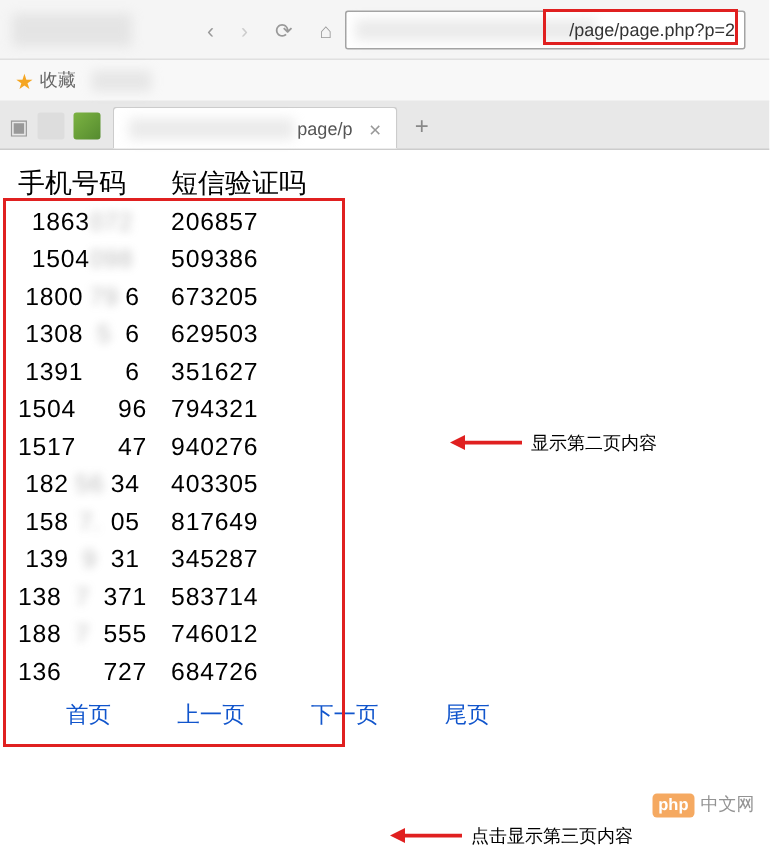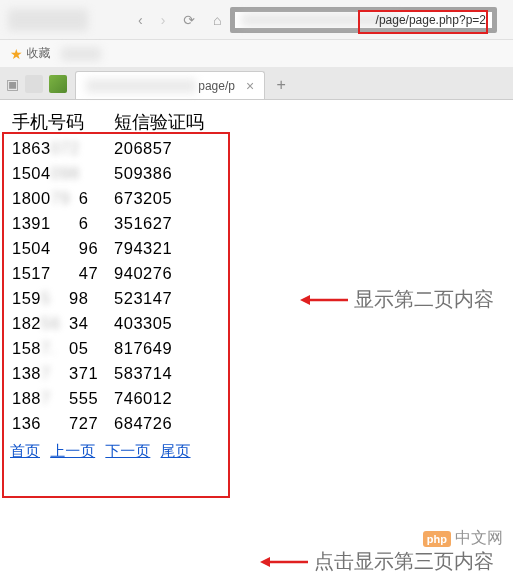--- a/index.html
+++ b/index.html
@@ -1,54 +1,54 @@
 <!DOCTYPE html>
 <html><head>
   <meta charset="utf-8">
   <style>
     * { margin: 0; padding: 0; box-sizing: border-box; }
     body { font-family: "Microsoft YaHei", Arial, sans-serif; font-size: 14px; background: #fff; width: 513px; height: 578px; overflow: hidden; position: relative; }
     
     .browser-top { height: 40px; background: #f5f5f5; border-bottom: 1px solid #e0e0e0; display: flex; align-items: center; padding: 0 8px; position: relative; }
     .nav-icons { display: flex; gap: 18px; margin-left: 50px; align-items: center; }
     
-    .url-bar { flex: 1; height: 26px; background: #fff; border: 5px solid #a3a3a3; border-radius: 2px; margin-left: 8px; margin-right: 8px; display: flex; align-items: center; padding: 0 6px; font-size: 12px; color: #555; position: relative; }
+    .url-bar { flex: 1; height: 26px; background: #fff; border: 1px solid #a3a3a3; border-radius: 2px; margin-left: 8px; margin-right: 8px; display: flex; align-items: center; padding: 0 6px; font-size: 12px; color: #555; position: relative; }
     .url-visible { position: absolute; right: 6px; color: #333; }
     .url-highlight { position: absolute; right: 4px; top: -2px; width: 130px; height: 24px; border: 2px solid #e02020; pointer-events: none; }
     
     .bookmark-bar { height: 28px; background: #f8f8f8; border-bottom: 1px solid #e8e8e8; display: flex; align-items: center; padding: 0 10px; font-size: 12px; color: #666; }
     .star-icon { color: #f5a623; margin-right: 4px; font-size: 14px; }
     
     .tab-bar { height: 32px; background: #e8e8e8; display: flex; align-items: flex-end; padding: 0 6px; border-bottom: 1px solid #ccc; }
     .side-icons { display: flex; gap: 6px; align-items: center; padding-bottom: 6px; margin-right: 8px; }
     .side-icon { width: 18px; height: 18px; background: #ddd; border-radius: 2px; }
     .side-icon.green { background: linear-gradient(135deg, #7cb342, #558b2f); }
     .tab { height: 28px; background: #fff; border: 1px solid #ccc; border-bottom: none; border-radius: 3px 3px 0 0; display: flex; align-items: center; padding: 0 10px; font-size: 12px; color: #555; min-width: 190px; position: relative; margin-top: 36px; }
     .tab-close { margin-left: auto; color: #999; cursor: pointer; font-size: 14px; }
     .new-tab { width: 24px; height: 24px; display: flex; align-items: center; justify-content: center; color: #888; font-size: 16px; margin-left: 4px; margin-bottom: 2px; cursor: pointer; }
     
     .content { padding: 8px 4px; position: relative; }
     
     .data-table { border-collapse: collapse; font-size: 16px; }
     .data-table th { text-align: left; font-weight: normal; padding: 2px 8px; font-size: 18px; }
     .data-table td { padding: 3px 8px; font-size: 16.5px; letter-spacing: 0.5px; }
-    .phone-col { position: relative; }
+    .phone-col { position: relative; text-align: center; }
     
     .table-highlight { position: absolute; left: 2px; top: 32px; width: 228px; height: 366px; border: 2px solid #e02020; pointer-events: none; }
     
     .pagination { margin-top: 6px; padding-left: 6px; font-size: 15px; }
-    .pagination a { color: #1155cc; text-decoration: underline; margin-right: 6px; cursor: pointer; }
+    .pagination a { color: #1155cc; margin-right: 6px; cursor: pointer; margin-left: 34px; }
     
-    .annotation { position: absolute; color: #737373; font-size: 20px; font-weight: 500; display: flex; align-items: center; }
+    .annotation { position: absolute; color: #000000; font-size: 12px; font-weight: 500; display: flex; align-items: center; }
     .annotation-1 { left: 300px; top: 286px; }
     .annotation-2 { left: 260px; top: 548px; }
     .arrow-svg { width: 48px; height: 18px; margin-right: 6px; }
     
     .watermark { position: absolute; right: 10px; top: 528px; display: flex; align-items: center; opacity: 0.9; padding-left: 41px; }
-    .wm-text { font-size: 16px; color: #888; margin-left: 4px; }
+    .wm-text { font-size: 12px; color: #888; margin-left: 4px; }
     .wm-logo { font-size: 11px; color: #fff; background: #f5a050; padding: 2px 4px; border-radius: 3px; font-weight: bold; }
     
     .blur-box { filter: blur(4px); opacity: 0.4; background: #ccc; display: inline-block; }
   </style>
 </head>
 <body>
 
 <div class="browser-top">
   <div class="blur-box" style="width:80px;height:22px;"></div>
   <div class="nav-icons">
@@ -99,42 +99,46 @@
         </tr>
         <tr>
           <td class="phone-col"><span>1504</span><span style="filter: blur(3px); opacity: 0.55; color: rgb(136, 136, 136); display: inline-block; min-width: 28px;">098</span><span></span></td>
           <td>509386</td>
         </tr>
         <tr>
           <td class="phone-col"><span>1800</span><span style="filter: blur(3px); opacity: 0.55; color: rgb(136, 136, 136); display: inline-block; min-width: 28px;">79</span><span>6</span></td>
           <td>673205</td>
         </tr>
         <tr>
+          <td class="phone-col"><span>1308</span><span style="filter: blur(3px); opacity: 0.55; color: rgb(136, 136, 136); display: inline-block; min-width: 28px;">5</span><span>6</span></td>
+          <td>629503</td>
+        </tr>
+        <tr>
           <td class="phone-col"><span>1391</span><span style="filter: blur(3px); opacity: 0.55; color: rgb(136, 136, 136); display: inline-block; min-width: 28px;">    </span><span>6</span></td>
           <td>351627</td>
         </tr>
         <tr>
           <td class="phone-col"><span>1504</span><span style="filter: blur(3px); opacity: 0.55; color: rgb(136, 136, 136); display: inline-block; min-width: 28px;">    </span><span>96</span></td>
           <td>794321</td>
         </tr>
         <tr>
           <td class="phone-col"><span>1517</span><span style="filter: blur(3px); opacity: 0.55; color: rgb(136, 136, 136); display: inline-block; min-width: 28px;">    </span><span>47</span></td>
           <td>940276</td>
         </tr>
         <tr>
-          <td class="phone-col"><span>159</span><span style="filter: blur(3px); opacity: 0.55; color: rgb(136, 136, 136); display: inline-block; min-width: 28px;">5</span><span>98</span></td>
-          <td>523147</td>
-        </tr>
-        <tr>
           <td class="phone-col"><span>182</span><span style="filter: blur(3px); opacity: 0.55; color: rgb(136, 136, 136); display: inline-block; min-width: 28px;">56</span><span>34</span></td>
           <td>403305</td>
         </tr>
         <tr>
           <td class="phone-col"><span>158</span><span style="filter: blur(3px); opacity: 0.55; color: rgb(136, 136, 136); display: inline-block; min-width: 28px;">7.</span><span>05</span></td>
           <td>817649</td>
+        </tr>
+        <tr>
+          <td class="phone-col"><span>139</span><span style="filter: blur(3px); opacity: 0.55; color: rgb(136, 136, 136); display: inline-block; min-width: 28px;">9</span><span>31</span></td>
+          <td>345287</td>
         </tr>
         <tr>
           <td class="phone-col"><span>138</span><span style="filter: blur(3px); opacity: 0.55; color: rgb(136, 136, 136); display: inline-block; min-width: 28px;">7</span><span>371</span></td>
           <td>583714</td>
         </tr>
         <tr>
           <td class="phone-col"><span>188</span><span style="filter: blur(3px); opacity: 0.55; color: rgb(136, 136, 136); display: inline-block; min-width: 28px;">7</span><span>555</span></td>
           <td>746012</td>
         </tr>
         <tr>

